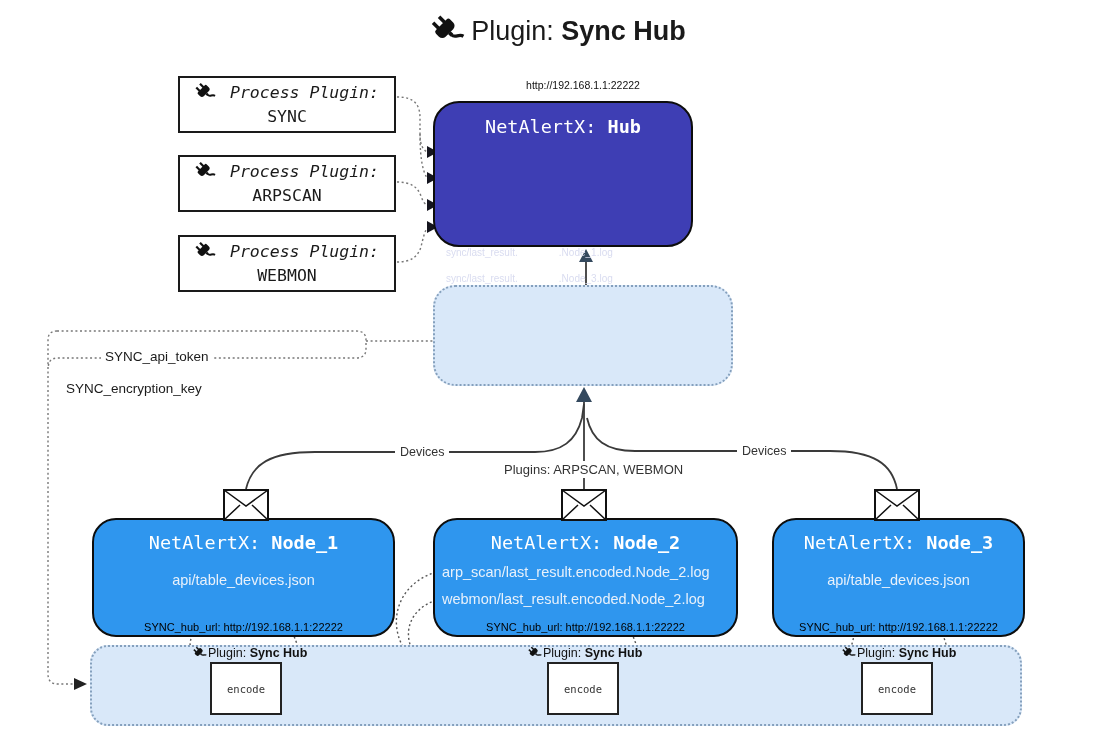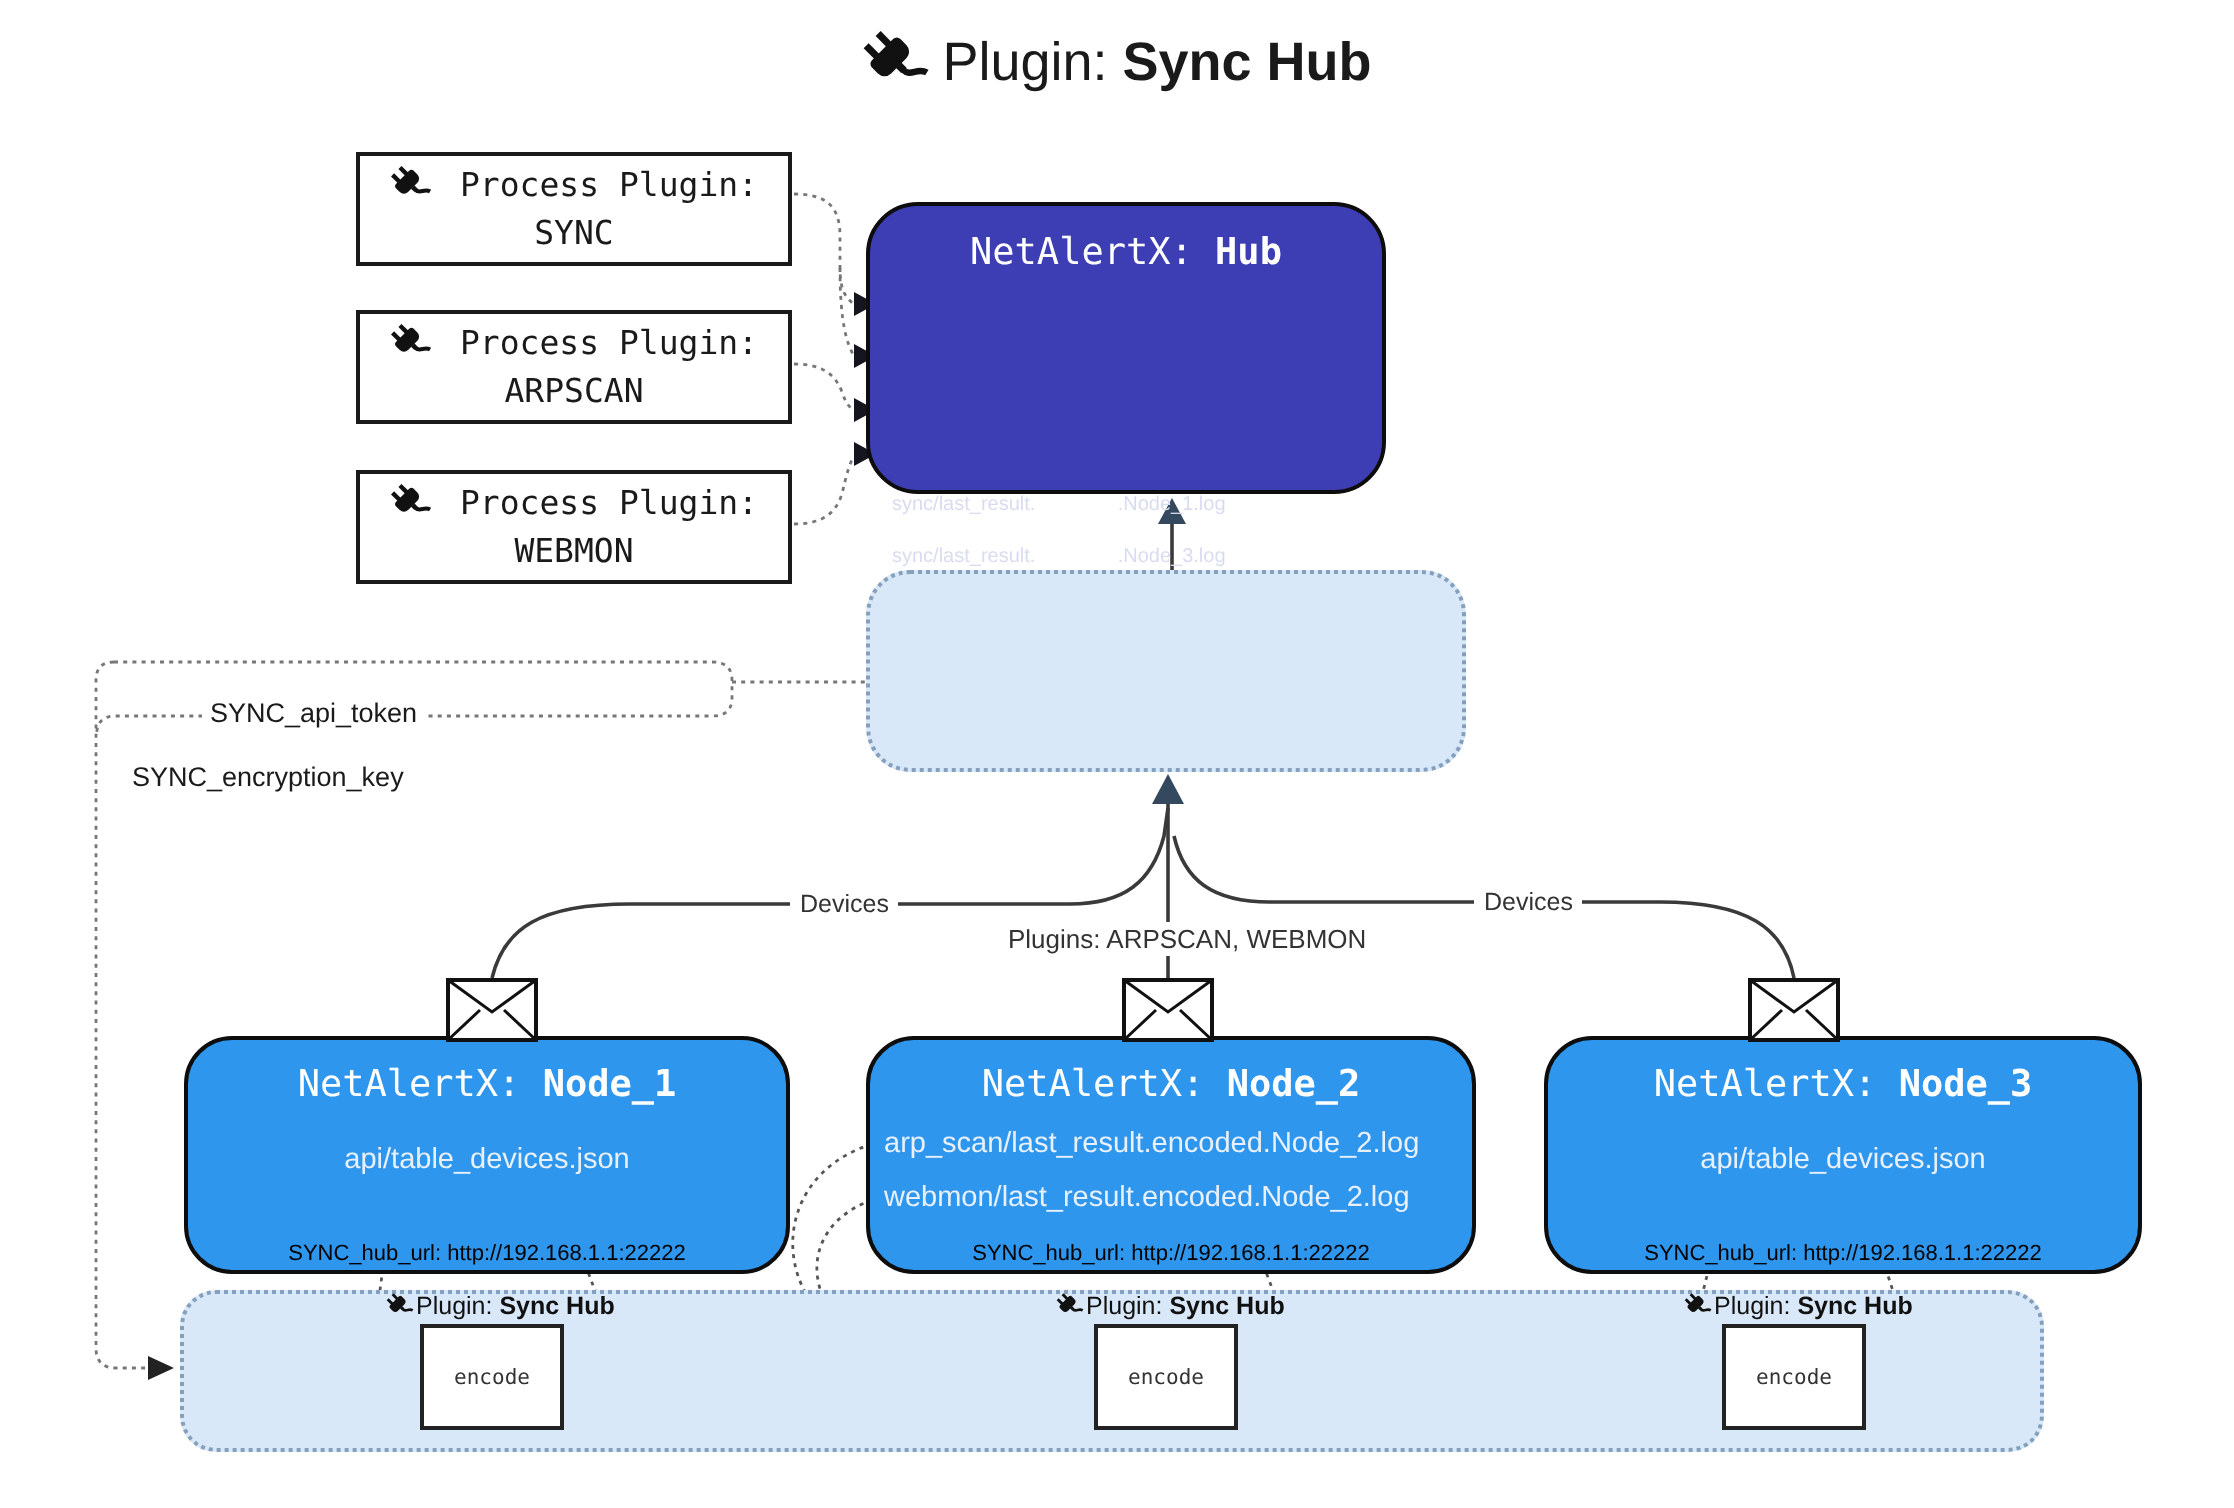--- a/index.html
+++ b/index.html
@@ -22,21 +22,21 @@
   .plug{display:inline-block;line-height:0;}
   .plug svg{fill:#111;}
   .plug-lg svg{width:34px;height:34px;}
   .plug-md svg{width:21px;height:21px;}
   .plug-sm svg{width:14px;height:14px;}
 
   
   .pbox{position:absolute;left:178px;width:218px;height:57px;background:#fff;border:2px solid #1a1a1a;
         display:flex;flex-direction:column;align-items:center;justify-content:center;
         font-size:16.5px;line-height:24px;color:#1a1a1a;}
-  .pbox .l1{display:flex;align-items:center;gap:14px;}
+  .pbox .l1{display:flex;align-items:center;gap:14px;font-style:italic;}
   #pbox-sync{top:76px;} #pbox-arpscan{top:155px;} #pbox-webmon{top:235px;}
 
   
   .hub-url{position:absolute;left:433px;top:79px;width:300px;text-align:center;font-size:10.5px;color:#111;}
   .hub{position:absolute;left:433px;top:101px;width:260px;height:146px;background:var(--hub-fill);
        border:2.5px solid #0d0d0d;border-radius:26px;}
   .hub-title{position:absolute;left:0;top:13px;width:100%;text-align:center;color:#fff;font-size:18.5px;}
   .hub-line{position:absolute;left:11px;width:289px;font-size:10px;color:#d9dcf0;white-space:nowrap;}
   .hub-line b{color:#fff;}
   .hub-line.n0{top:144px;} .hub-line.n1{top:170px;} .hub-line.n2{top:197px;} .hub-line.n3{top:219px;}
@@ -51,21 +51,21 @@
   .tok{position:absolute;background:#fff;padding:0 4px;font-size:13.5px;color:#1a1a1a;white-space:nowrap;margin-top:29px;}
   #tok-api{left:101px;top:320px;} #tok-key{left:62px;top:352px;}
 
   
   .edge-label{position:absolute;background:#fff;padding:1px 5px;font-size:12.5px;color:#333;white-space:nowrap;}
   #lbl-dev-left{left:395px;top:444px;} #lbl-dev-right{left:737px;top:443px;}
   #lbl-plugins{left:499px;top:461px;font-size:13px;}
 
   
   .node{position:absolute;top:518px;height:119px;background:var(--node-fill);border:2.5px solid #0d0d0d;border-radius:24px;}
-  #node1{left:92px;width:303px;} #node2{left:433px;width:305px;} #node3{left:772px;width:299px;}
+  #node1{left:92px;width:303px;} #node2{left:433px;width:305px;} #node3{left:772px;width:253px;}
   .node-title{position:absolute;left:0;top:12px;width:100%;text-align:center;color:#fff;font-size:18.5px;white-space:nowrap;}
   .node-line{position:absolute;width:100%;text-align:center;color:#e8f1fb;font-size:14.5px;white-space:nowrap;}
   .node-line.c1{top:52px;}
   .node-line.l0{left:7px;width:292px;text-align:left;top:44px;}
   .node-line.l1{left:7px;width:292px;text-align:left;top:71px;}
   .node-url{position:absolute;left:0;top:101px;width:100%;text-align:center;color:#000;font-size:11px;white-space:nowrap;}
 
   .envelope{position:absolute;top:489px;width:46px;height:32px;line-height:0;}
   #env1{left:223px;} #env2{left:561px;} #env3{left:874px;}
 
@@ -211,20 +211,21 @@
       <rect x="11.4" y="14.6" width="2.9" height="2.8"></rect>
       <path d="M12.8 17 c0 4.2 4.6 3 5.7 7.2" fill="none" stroke="#111" stroke-width="2.5"></path>
     </g>
   </svg>
 </span>
         <span>Process Plugin:</span>
       </span>
     <span>WEBMON</span>
   </div>
 
+  <div class="hub-url">http://192.168.1.1:22222</div>
   <div class="hub">
     <div class="hub-title mono"><span>NetAlertX: </span><b>Hub</b></div>
     <div class="hub-line n0"><span>sync/last_result.</span><b>decoded</b><span>.Node_1.log</span></div>
     <div class="hub-line n1"><span>sync/last_result.</span><b>decoded</b><span>.Node_3.log</span></div>
     <div class="hub-line n2"><span>arp_scan/last_result.</span><b>decoded</b><span>.Node_2.log</span></div>
     <div class="hub-line n3"><span>webmon/last_result.</span><b>decoded</b><span>.Node_2.log</span></div>
   </div>
 
   <div class="decode-band"></div>
 

